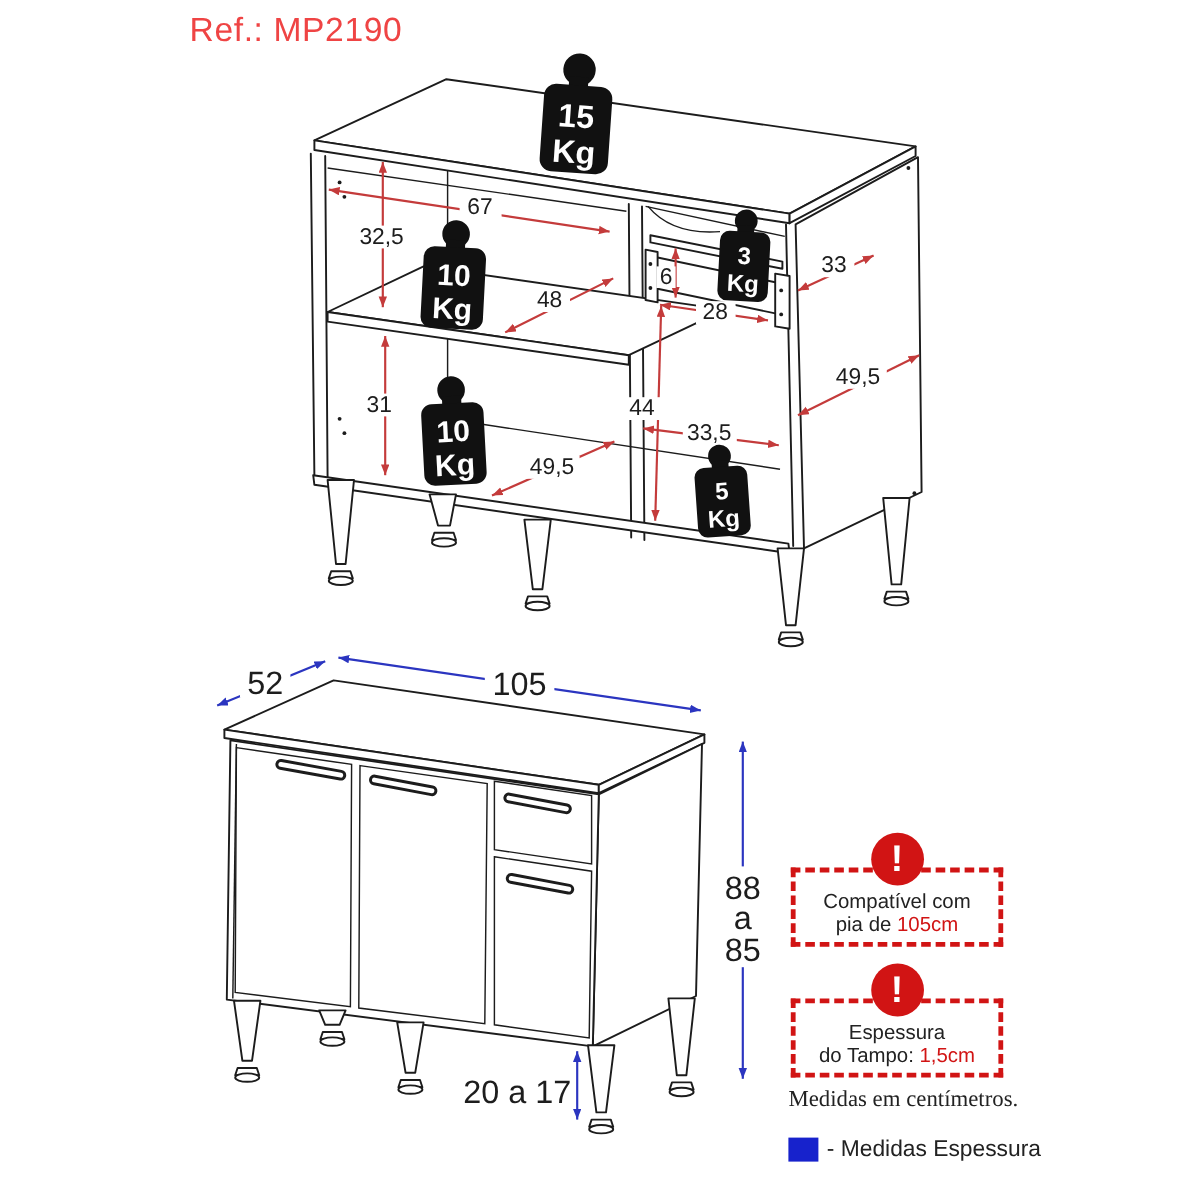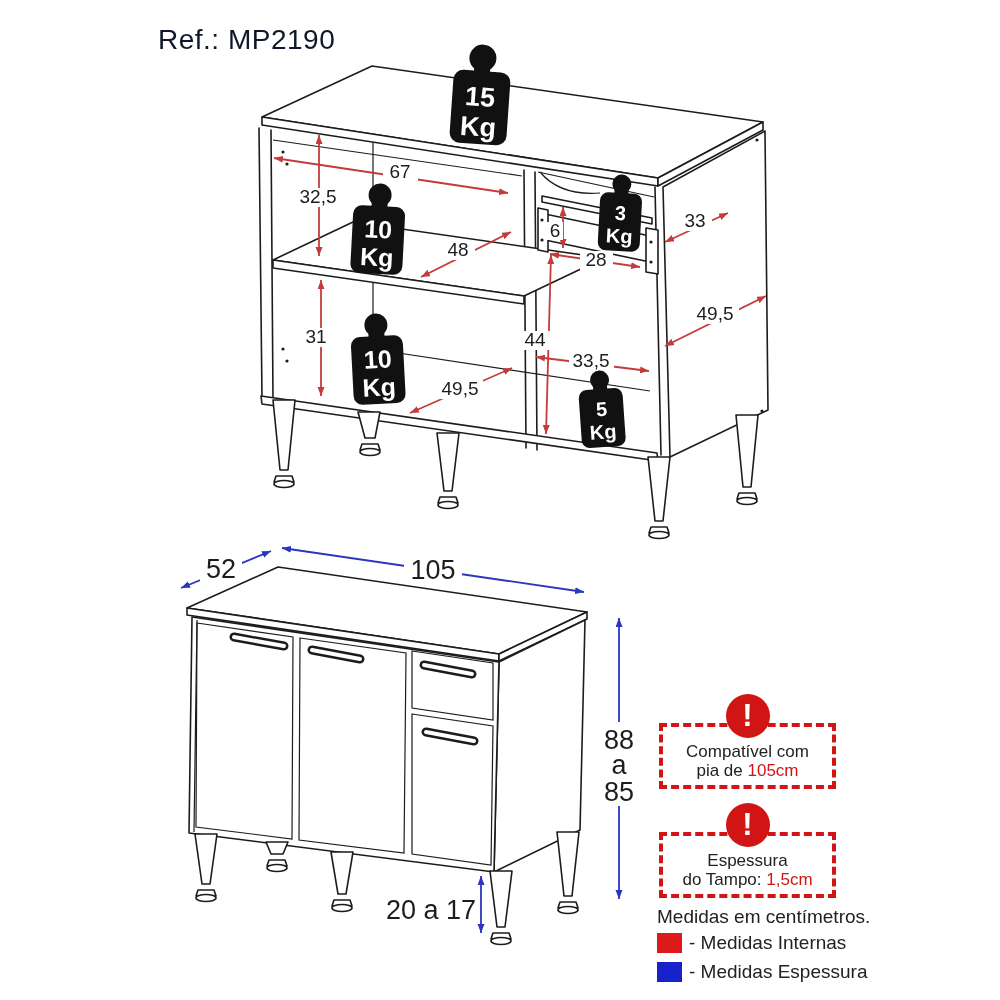--- a/index.html
+++ b/index.html
@@ -1,21 +1,21 @@
 <!DOCTYPE html>
 <html><head>
 <meta charset="utf-8">
 <style>
   html,body{margin:0;padding:0;}
   body{
     width:1000px;height:1000px;position:relative;background:#fff;
     font-family:"Liberation Sans", sans-serif;overflow:hidden;color:#1a1a1a;
   }
   #page-title{
-    position:absolute;left:158px;top:24px;font-size:28px;color:#0f172a;
+    position:absolute;left:158px;top:9px;font-size:28px;color:#ef4444;
     letter-spacing:.5px;
   }
   svg{position:absolute;left:0;top:0;}
   svg text{font-family:"Liberation Sans", sans-serif;}
   .ln{stroke:#1c1c1c;stroke-width:1.6;fill:none;stroke-linecap:round;}
   .panel{fill:#fff;stroke:#1c1c1c;stroke-width:1.6;stroke-linejoin:round;}
   .thin{stroke:#1c1c1c;stroke-width:1.2;fill:none;}
   .red{stroke:#c43b3b;stroke-width:1.8;fill:none;}
   .blue{stroke:#2b35c0;stroke-width:1.8;fill:none;}
   .dim{fill:#1d1d1d;font-size:19px;text-anchor:middle;}
@@ -29,21 +29,21 @@
     border:4px dashed #d11414;background:#fff;text-align:center;
     font-size:17px;line-height:19px;color:#222;padding-top:15px;
   }
   .note-icon{
     position:absolute;left:50%;top:-33px;transform:translateX(-50%);
     width:44px;height:44px;border-radius:50%;background:#d11414;color:#fff;
     font-weight:bold;font-size:31px;line-height:44px;text-align:center;
   }
   .hl{color:#d11414;font-weight:normal;}
   .legend{position:absolute;left:657px;top:906px;width:220px;font-size:19px;color:#222;}
-  .legend-title{margin-bottom:4px;}
+  .legend-title{margin-bottom:19px;font-family:Liberation Serif, serif;}
   .legend-row{display:flex;align-items:center;margin-bottom:8px;height:21px;}
   .sq{display:inline-block;width:25px;height:20px;margin-right:7px;}
 </style>
 </head>
 <body>
 
 <div id="page-title">Ref.: MP2190</div>
 
 <svg width="1000" height="1000" viewBox="0 0 1000 1000">
   <defs>
@@ -267,20 +267,16 @@
 
 <div class="note" style="top:832px">
   <div class="note-icon"><span>!</span></div>
   <div>Espessura</div>
   <div><span>do Tampo: </span><span class="hl">1,5cm</span></div>
 </div>
 
 <div class="legend">
   <div class="legend-title">Medidas em centímetros.</div>
   <div class="legend-row">
-    <span class="sq" style="background: rgb(221, 26, 26);"></span>
-    <span>- Medidas Internas</span>
-  </div>
-  <div class="legend-row">
     <span class="sq" style="background: rgb(23, 34, 204);"></span>
     <span>- Medidas Espessura</span>
   </div>
 </div>
 
 </body></html>

